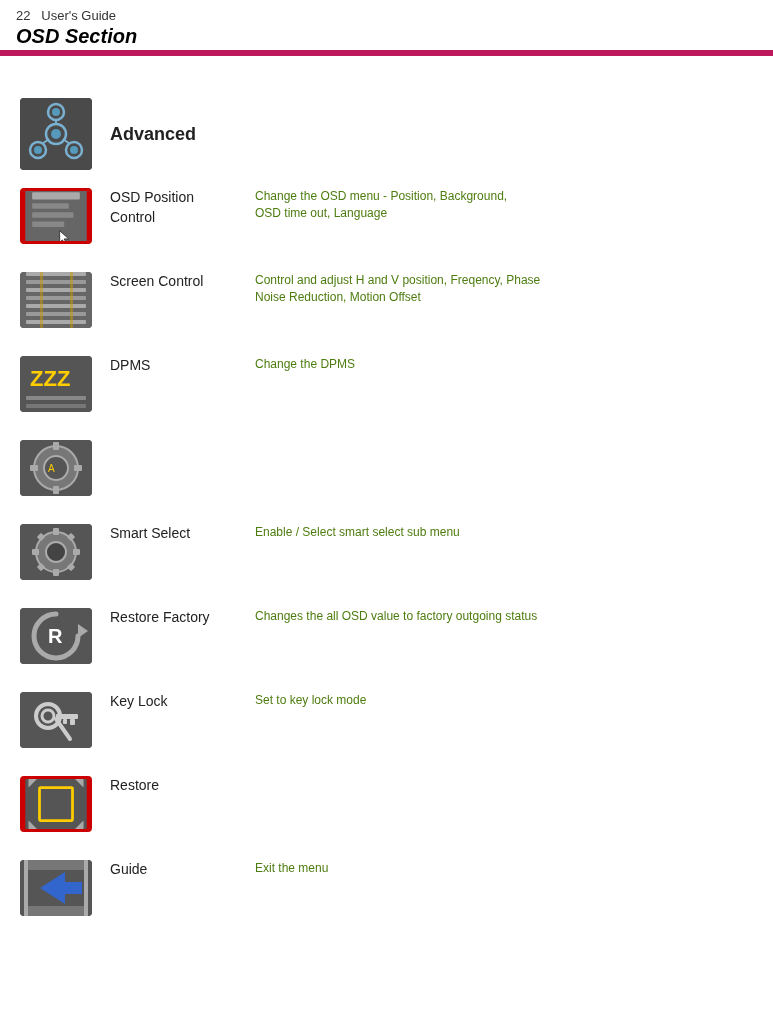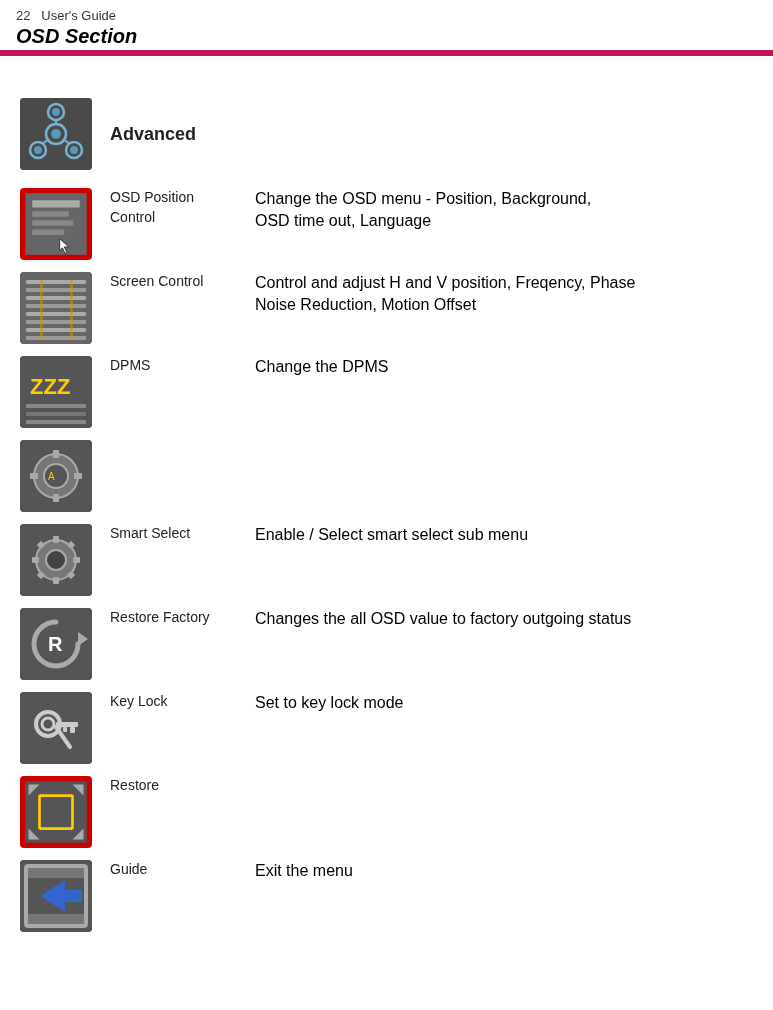--- a/index.html
+++ b/index.html
@@ -52,40 +52,40 @@
     }
 
     .menu-row {
       display: flex;
       align-items: flex-start;
       margin-bottom: 12px;
       min-height: 72px;
     }
     .menu-row .icon-box {
       width: 72px;
-      height: 72px;
+      height: 56px;
       flex-shrink: 0;
       margin-right: 18px;
     }
     .menu-row .text-block {
       display: flex;
       flex: 1;
     }
     .menu-row .item-name {
       width: 145px;
       flex-shrink: 0;
       font-size: 14px;
       color: #222;
       padding-right: 8px;
       line-height: 1.4;
     }
     .menu-row .item-desc {
       flex: 1;
-      font-size: 16px;
-      color: #000000;
+      font-size: 12px;
+      color: #4d7c0f;
       line-height: 1.4;
     }
 
     
     .icon-box svg {
       width: 72px;
       height: 72px;
     }
 
     

